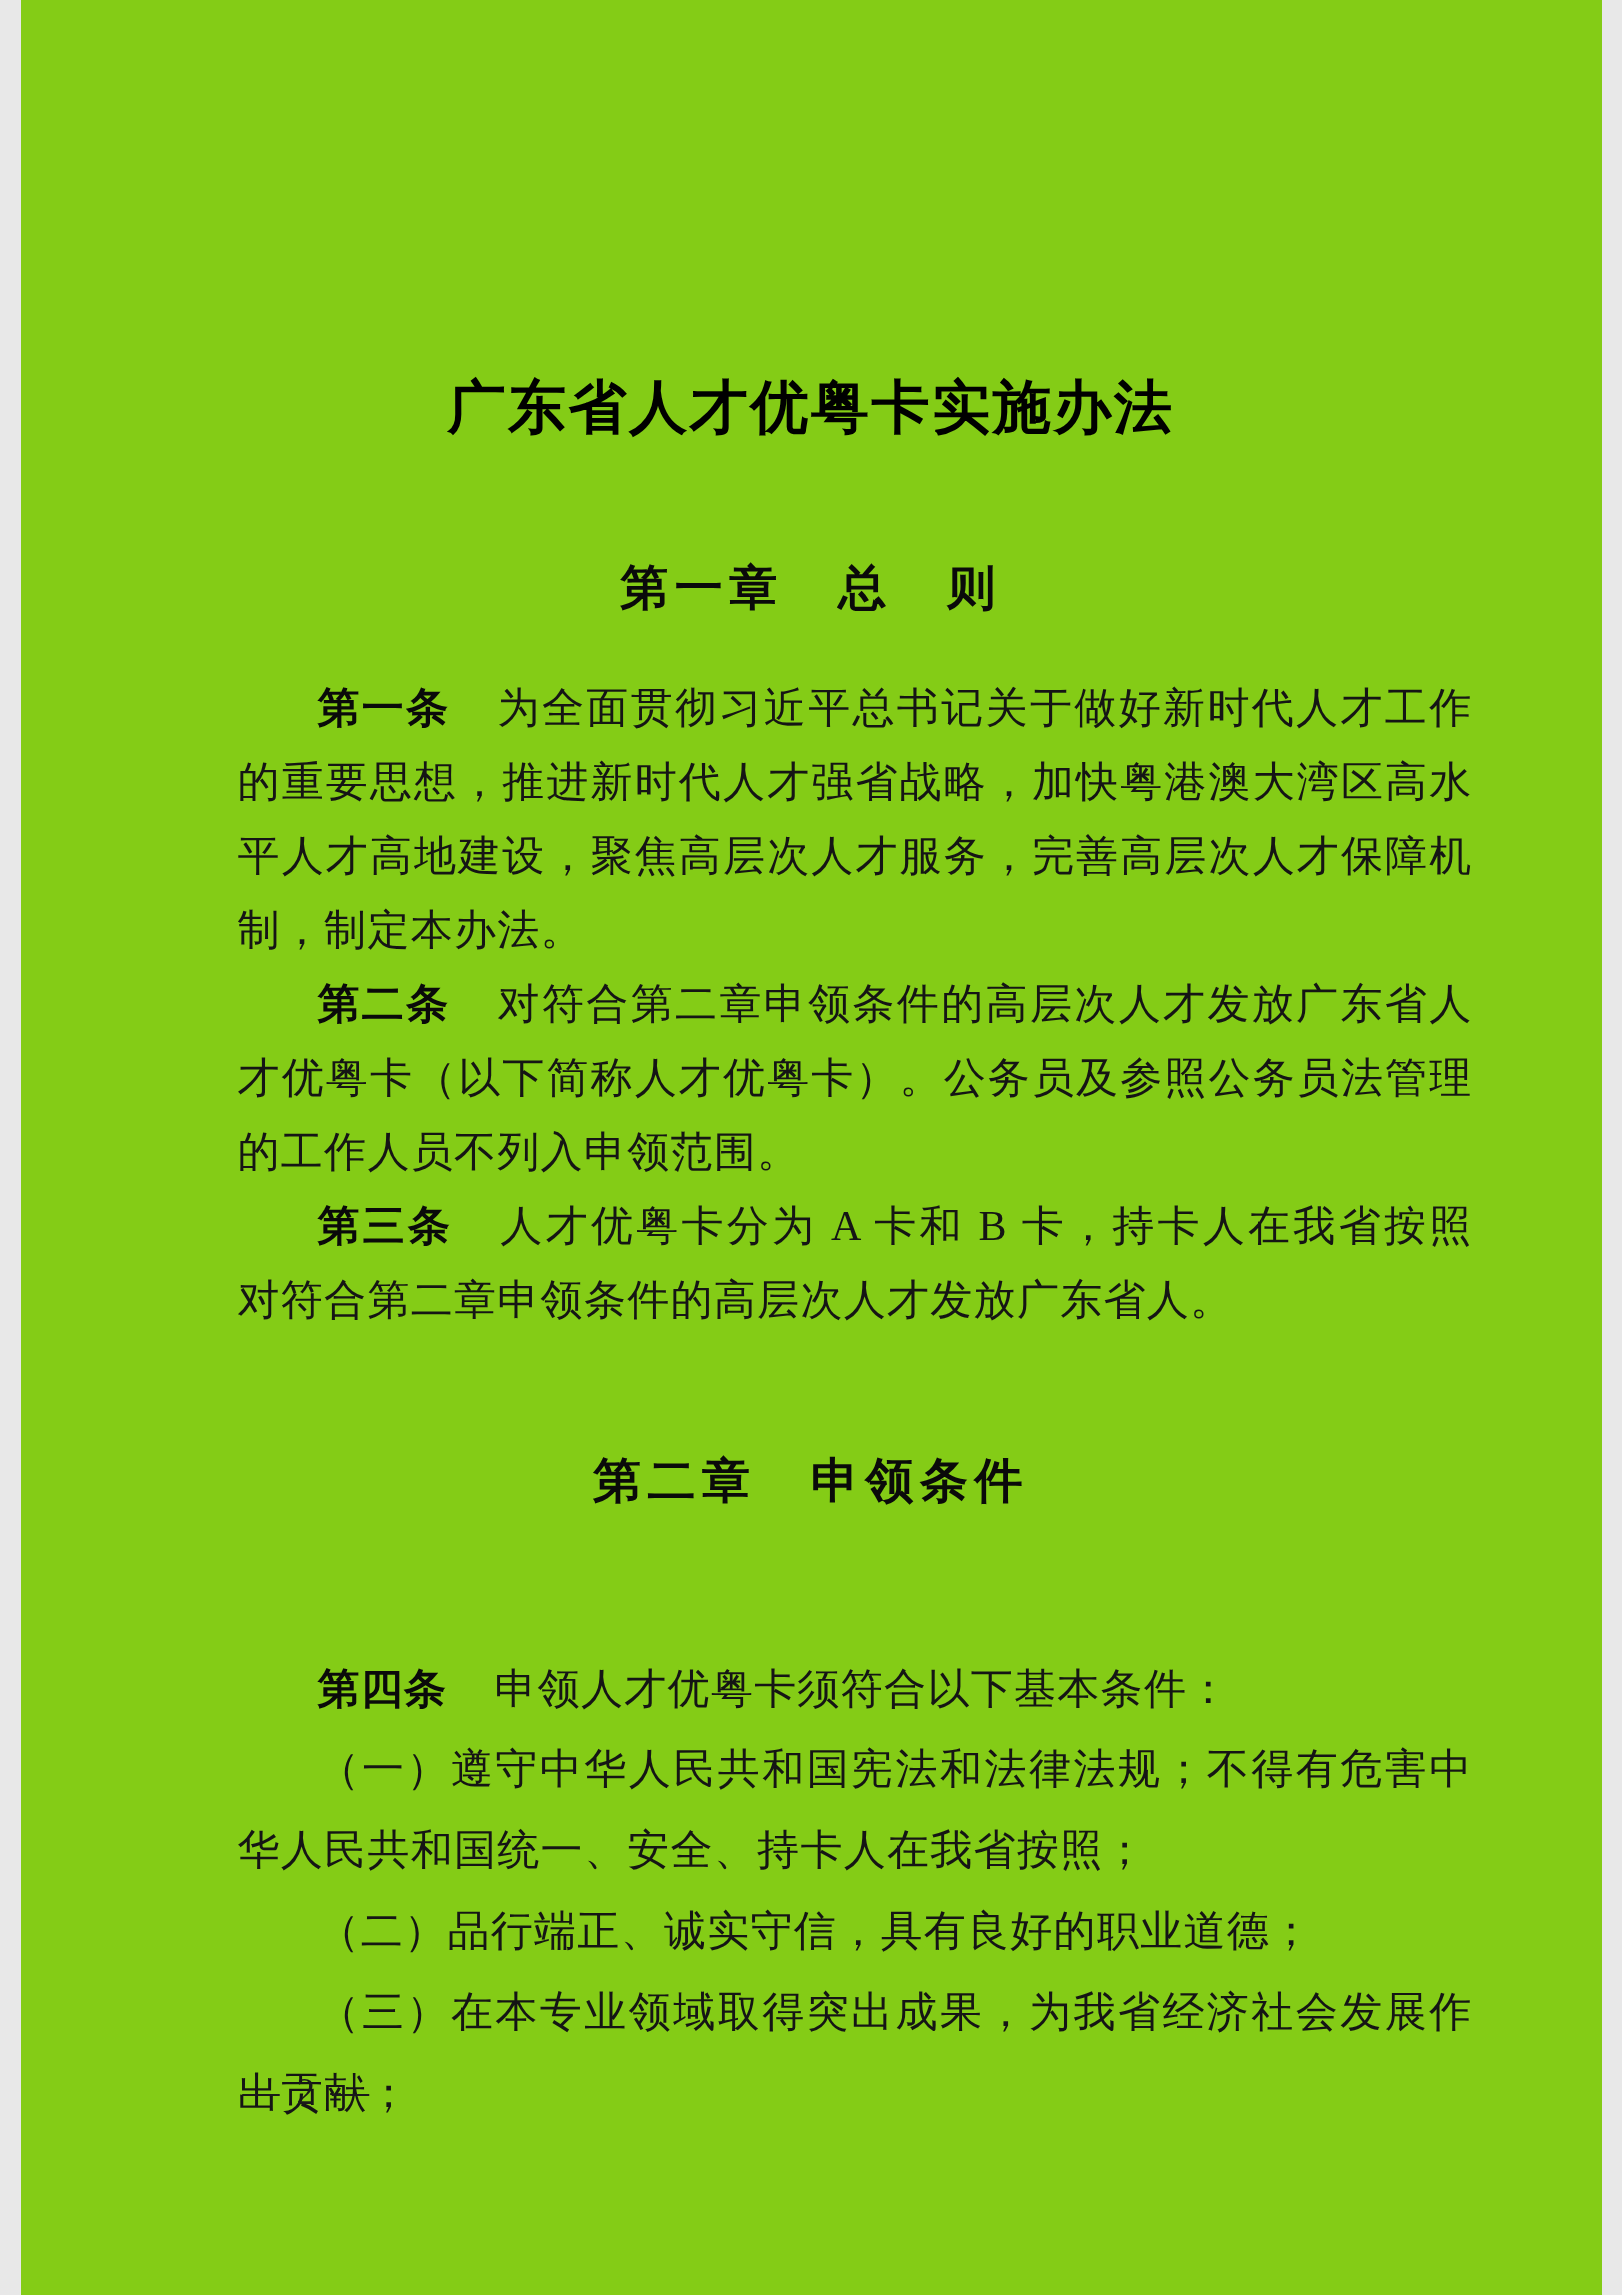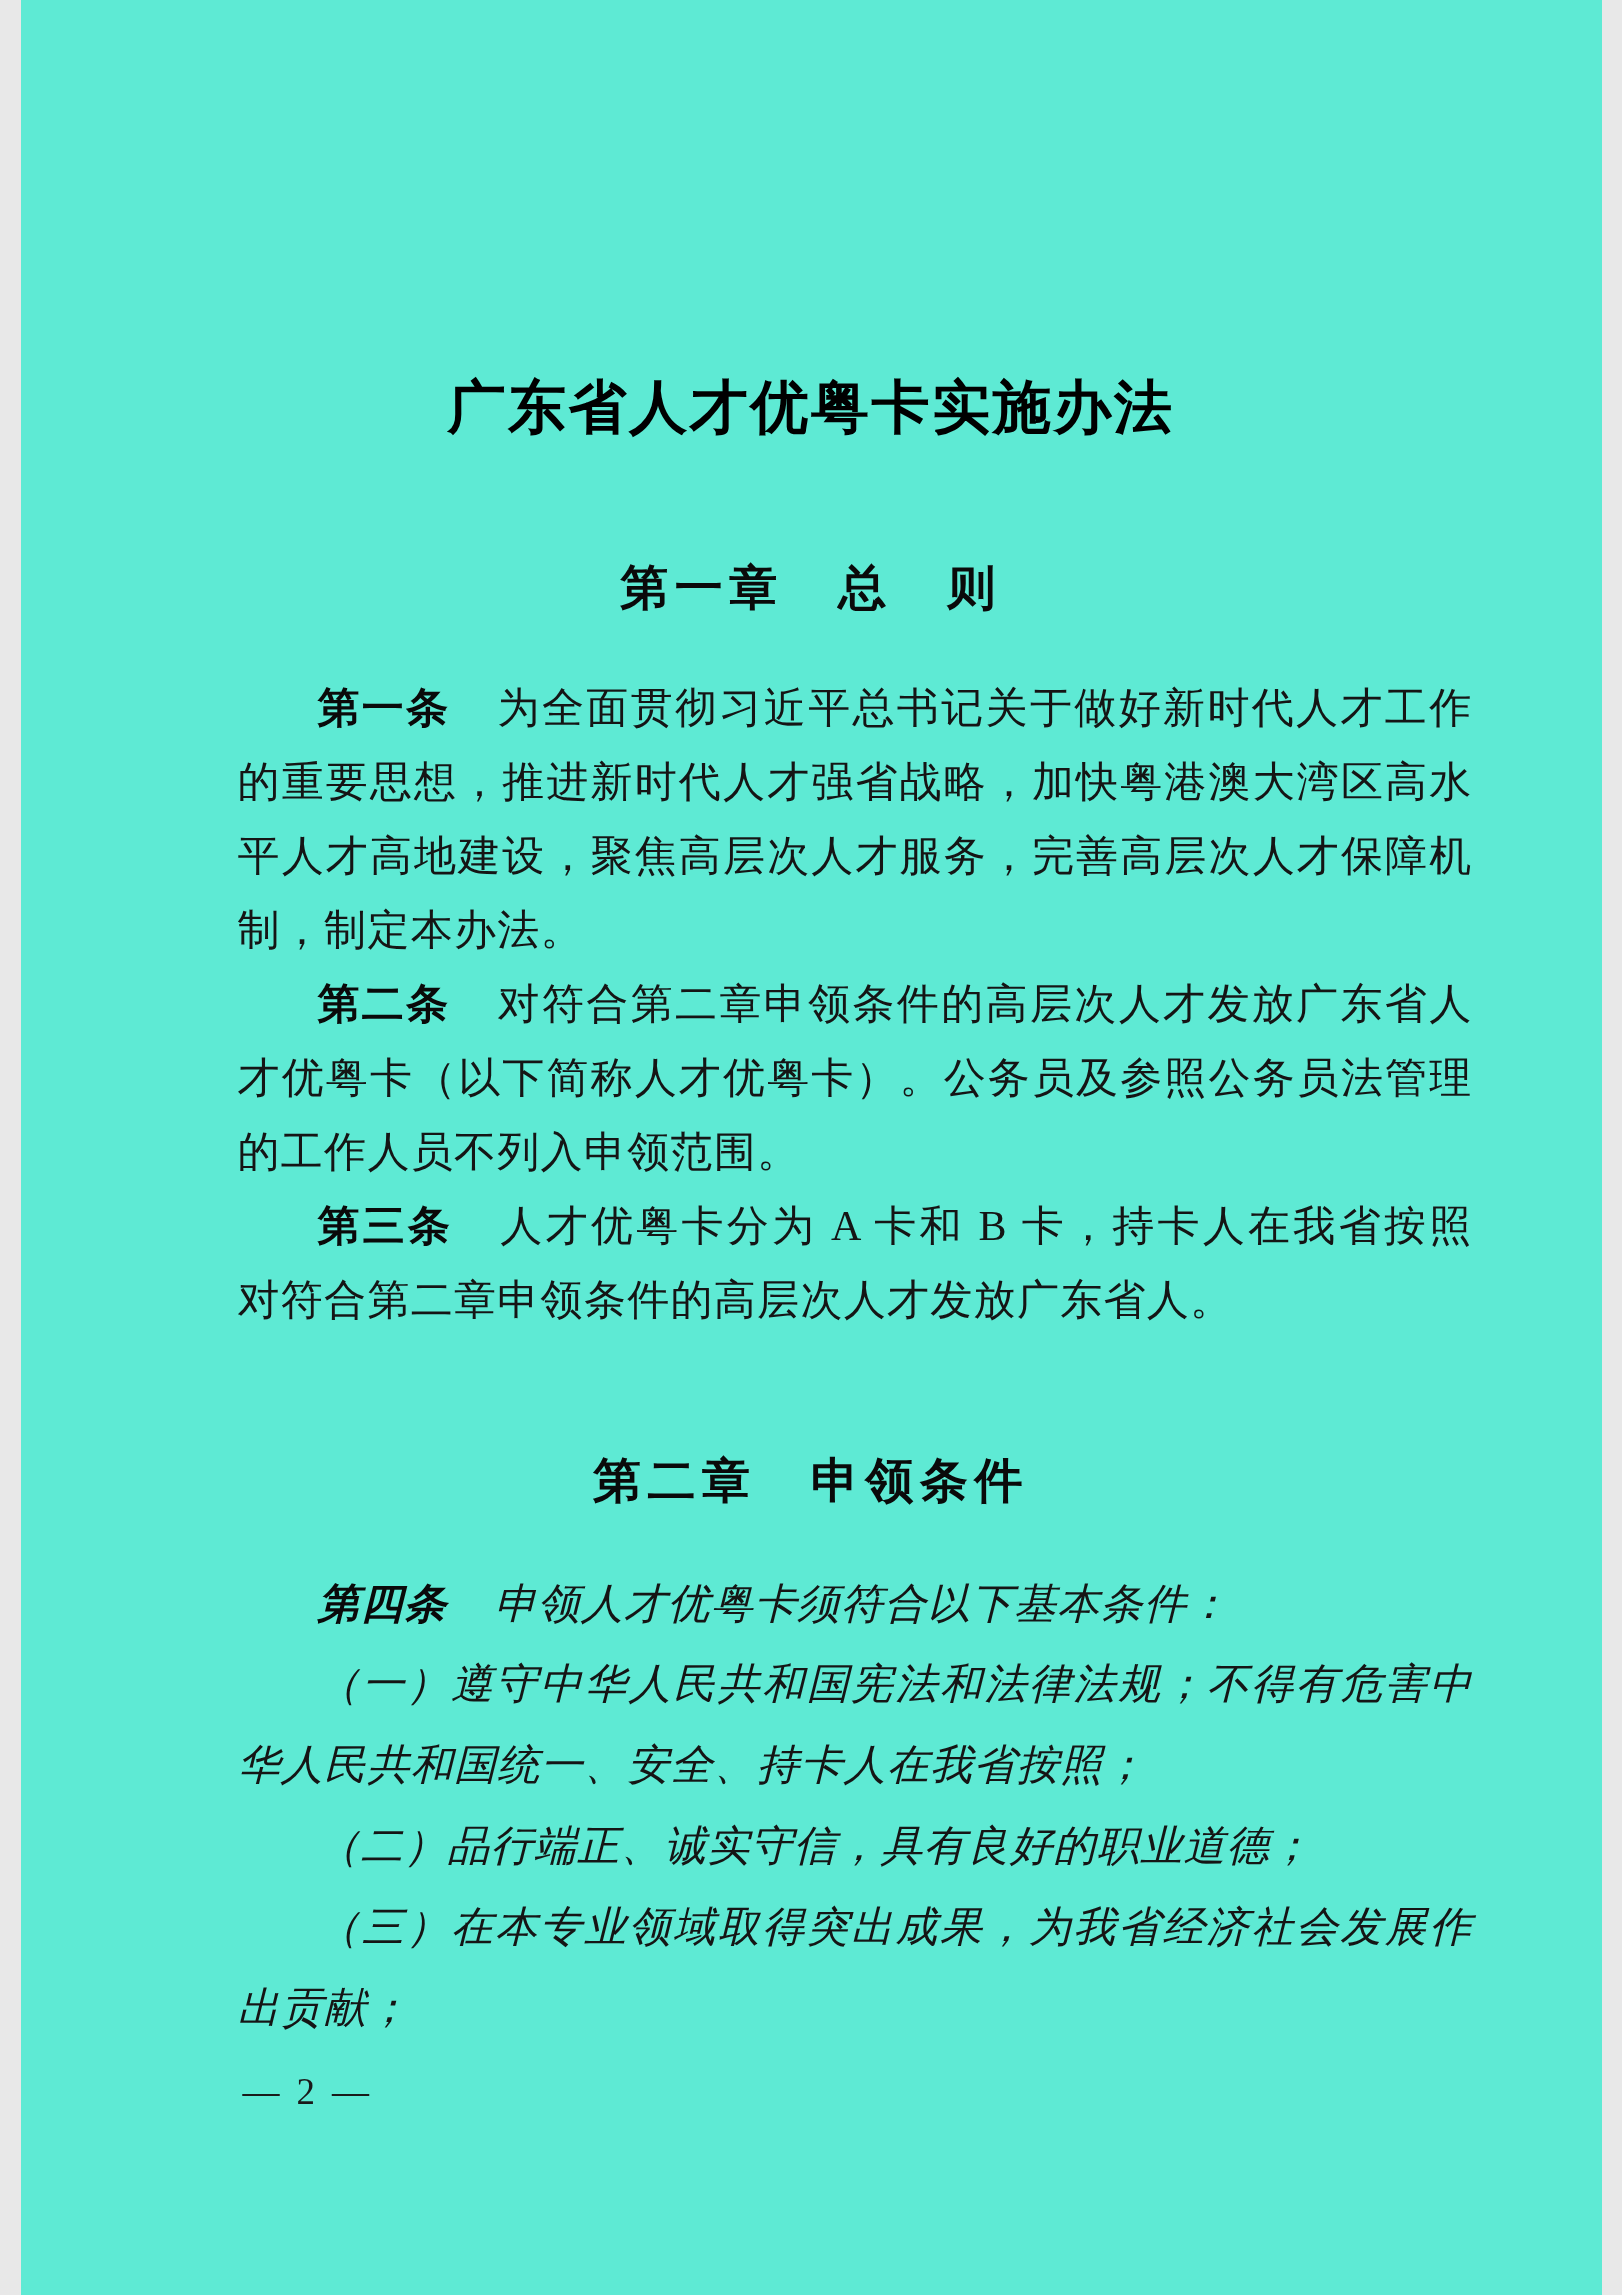--- a/index.html
+++ b/index.html
@@ -5,21 +5,21 @@
   html, body {
     margin: 0;
     padding: 0;
     background: #e8e8e8;
   }
   .page {
     position: relative;
     width: 1581px;
     height: 2295px;
     margin: 0 auto;
-    background: #5eead4;
+    background: #84cc16;
     overflow: hidden;
     color: #151515;
     font-family: "Liberation Serif", "DejaVu Serif", serif;
   }
   
   .doc-title {
     position: absolute;
     top: 368px;
     left: 0;
     width: 100%;
@@ -48,21 +48,21 @@
   }
   #ch1-heading { top: 555px; }
   #ch2-heading { top: 1448px; }
   
   .block {
     position: absolute;
     left: 217px;
     width: 1235px;
   }
   #block1 { top: 671px; }
-  #block2 { top: 1563px; font-style: italic; }
+  #block2 { top: 1648px; }
   .line {
     font-size: 42px;
     letter-spacing: 1.3px;
     color: #151515;
     text-justify: inter-character;
   }
   #block1 .line { height: 74px; line-height: 74px; }
   #block2 .line { height: 81px; line-height: 81px; }
   .line.full {
     text-align: justify;

